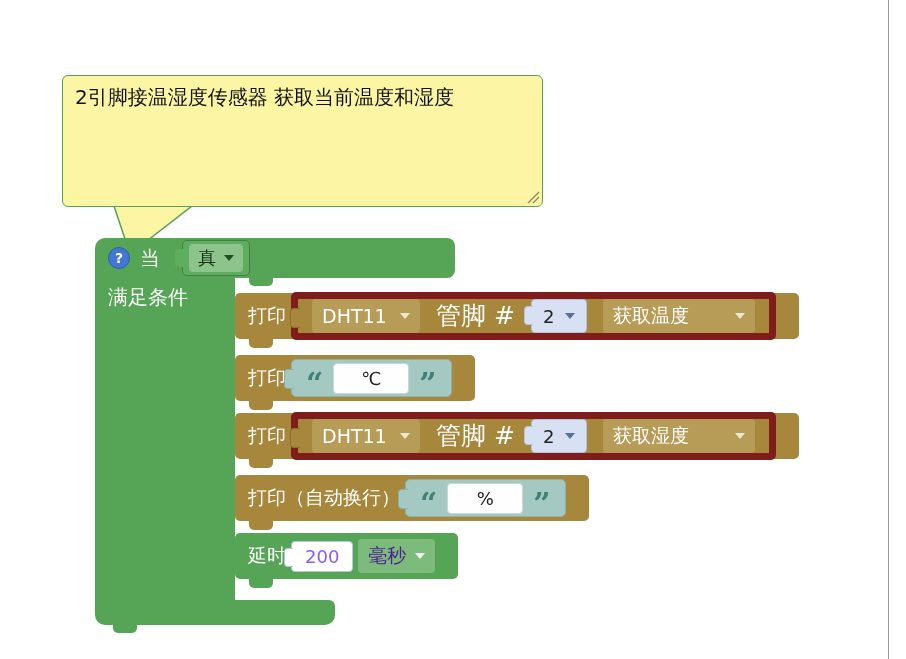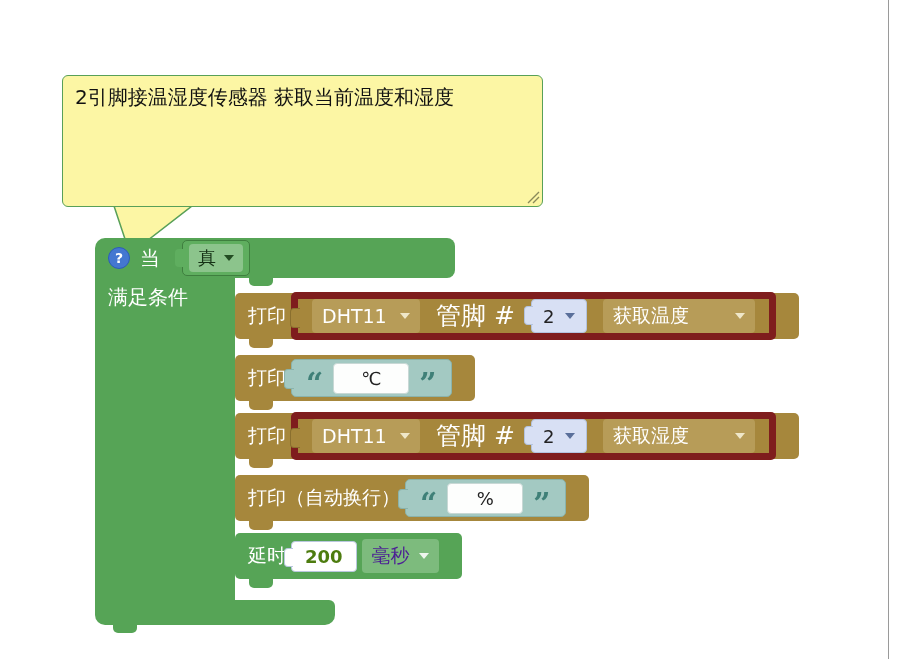--- a/index.html
+++ b/index.html
@@ -125,21 +125,21 @@
     transform:translateY(6px);
   }
   .string-field {
     background:#fdfefd; border:1px solid #c8d8d5; border-radius:4px;
     padding:4px 14px; color:#222; font-size:18px; min-width:76px; text-align:center;
   }
 
   .num-field {
     position:relative; display:inline-block;
     background:#ffffff; border:1px solid #b9c7de; border-radius:4px;
-    padding:4px 13px; color:#4d7c0f; font-size:18px; text-align:center; min-width:62px;font-weight:bold;
+    padding:4px 13px; color:#8b5cf6; font-size:18px; text-align:center; min-width:62px;
   }
   .num-field::before {
     content:""; position:absolute; left:-8px; top:6px; width:8px; height:17px;
     background:#ffffff; border:1px solid #b9c7de; border-right:none;
     border-radius:4px 0 0 4px;
   }
   .dd-green {
     background:#7dbb7d; border-radius:4px; padding:4px 10px;
     color:#4c1d95; font-size:19px; display:flex; align-items:center; gap:9px;
     white-space:nowrap;

